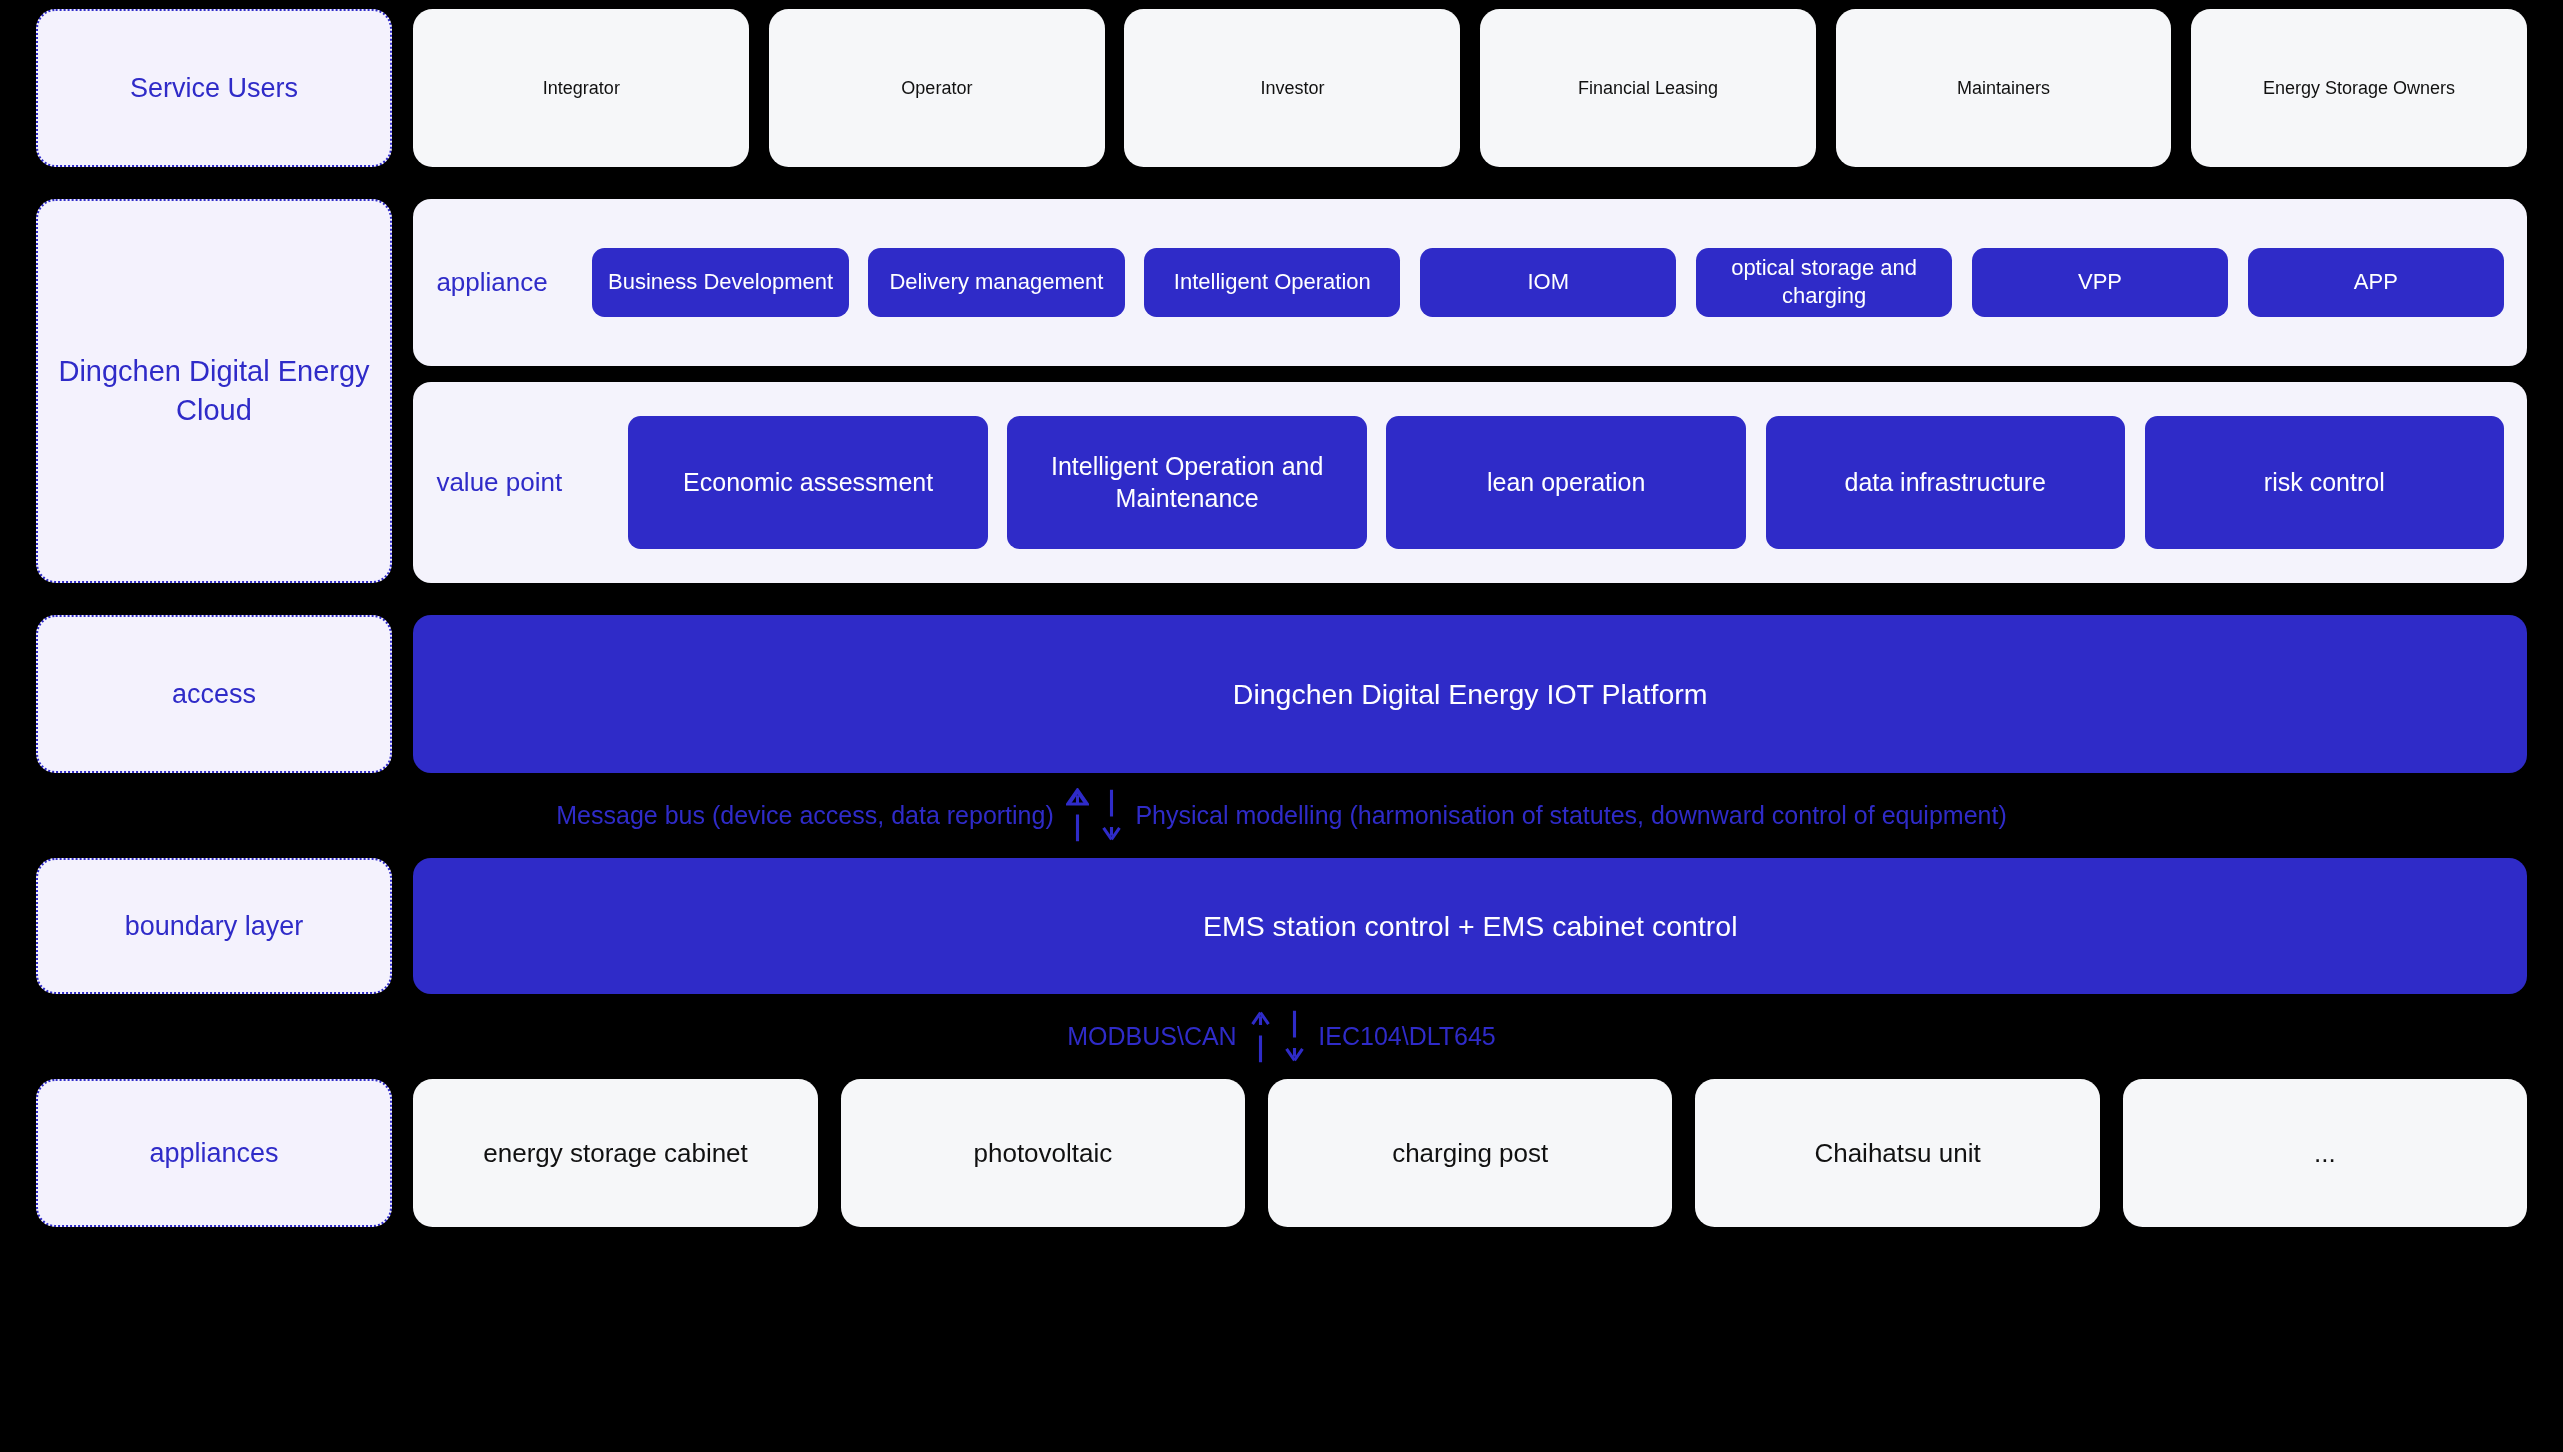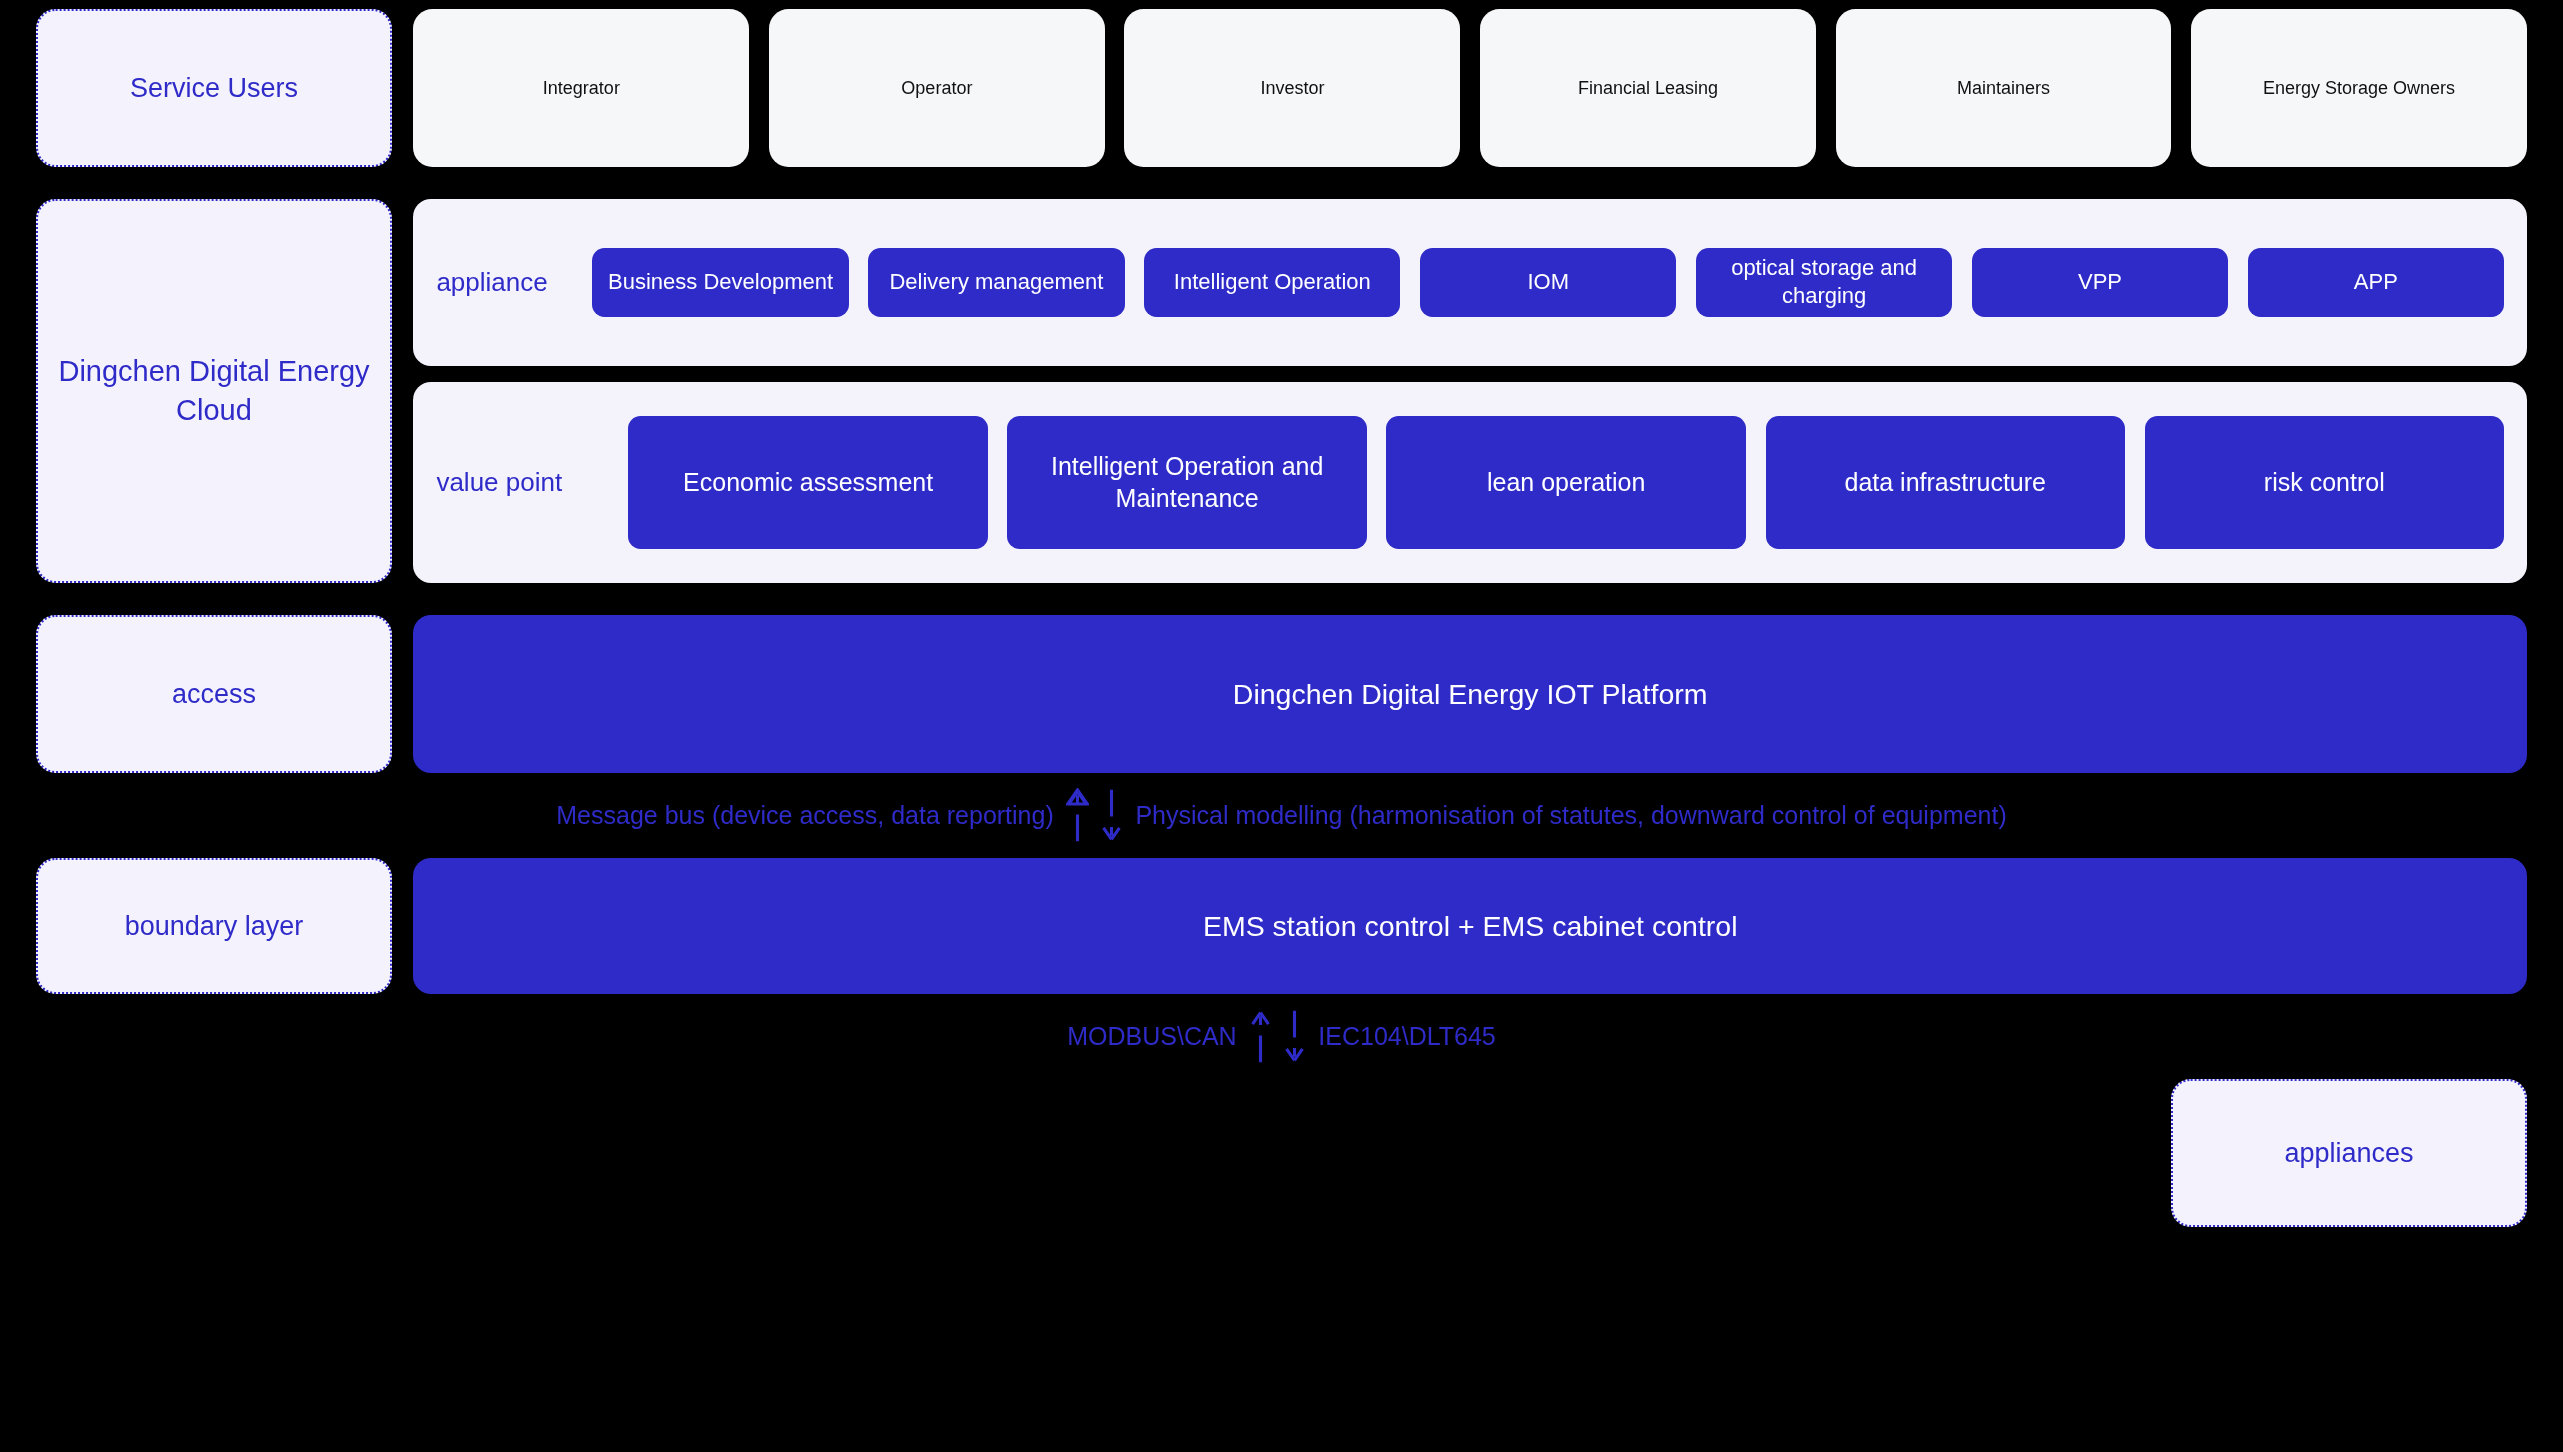--- a/index.html
+++ b/index.html
@@ -144,21 +144,21 @@
     align-items: center;
     gap: 10.7px;
     margin: 0 12.5px;
   }
   .arrow-svg { display: block; }
 
   
   #row-boundary { height: 136px; }
 
   
-  #row-appliances { height: 148px; justify-content: flex-end; }
+  #row-appliances { height: 148px; }
   #row-appliances .cards {
     flex: 1 1 auto;
     display: flex;
     gap: 23px;
   }
   #row-appliances .card { flex: 1 1 0; font-size: 26px; }
 </style>
 </head>
 <body>
 
@@ -243,16 +243,23 @@
       <svg class="arrow-svg" width="23" height="55" viewBox="0 0 26 62">
         <line x1="13" y1="2" x2="13" y2="54" stroke="#2f2bc8" stroke-width="3.5" stroke-dasharray="30 12"></line>
         <path d="M13 58 L22 45 M13 58 L4 45" stroke="#2f2bc8" stroke-width="3.5" fill="none"></path>
       </svg>
     </span>
     <span class="txt">IEC104\DLT645</span>
   </div>
 
   <div class="row" id="row-appliances">
     <div class="layer-label">appliances</div>
+    <div class="cards">
+      <div class="card">energy storage cabinet</div>
+      <div class="card">photovoltaic</div>
+      <div class="card">charging post</div>
+      <div class="card">Chaihatsu unit</div>
+      <div class="card">...</div>
+    </div>
   </div>
 
 </div>
 
 
 </body></html>

